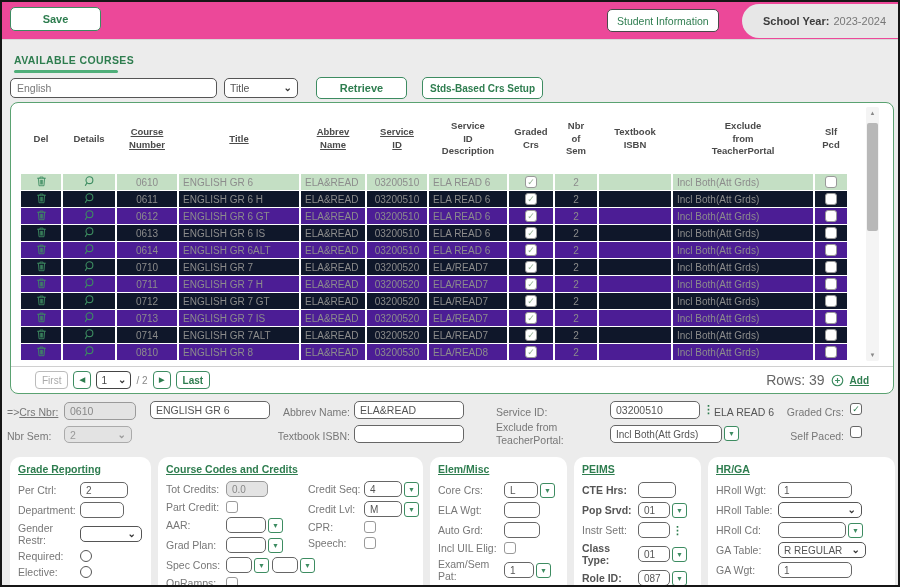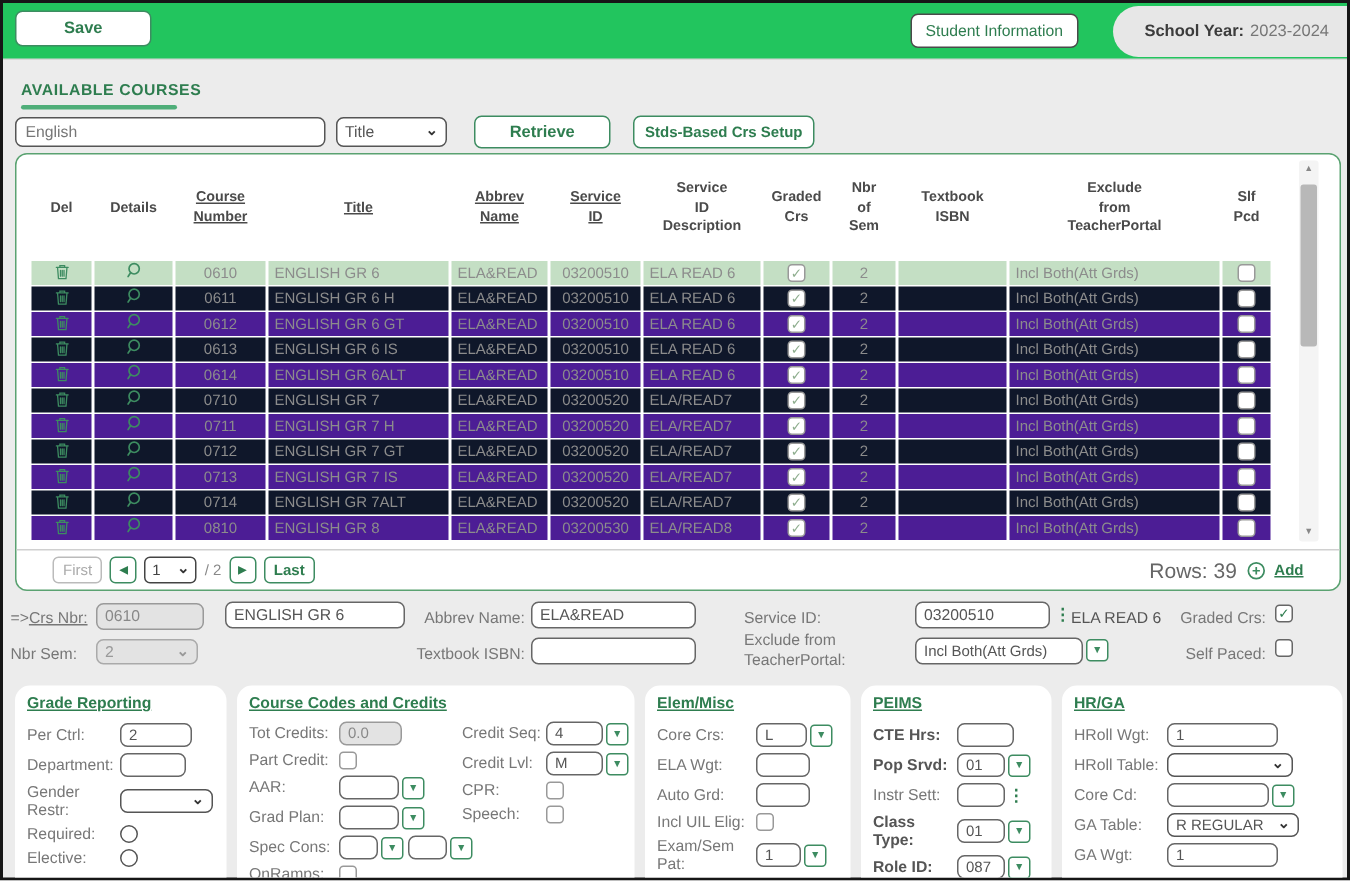--- a/index.html
+++ b/index.html
@@ -1,21 +1,21 @@
 <!DOCTYPE html>
 <html><head>
 <meta charset="utf-8">
 <style>
   * { margin:0; padding:0; box-sizing:border-box; }
   html,body { background:#fff; }
   body { font-family:"Liberation Sans", sans-serif; }
   #app { position:relative; width:900px; height:587px; border:2px solid #161616; background:#ececec; overflow:hidden; }
 
   
-  .topbar { position:absolute; left:0; top:0; width:100%; height:38px; background:#22c55e; border-bottom:1px solid #d8d8d8; }
+  .topbar { position:absolute; left:0; top:0; width:100%; height:38px; background:#ec4899; border-bottom:1px solid #d8d8d8; }
   .btn { display:inline-flex; align-items:center; justify-content:center; background:#fff; border:1.5px solid #3d8c61; border-radius:5px; color:#2e7d4f; font-weight:bold; cursor:pointer; }
   .save-btn { position:absolute; left:8px; top:5px; width:91px; height:24px; font-size:11px; }
   .stu-info-btn { position:absolute; left:605px; top:7px; height:23px; padding:0 9px; font-size:10.5px; border:1.5px solid #4a4a4a; font-weight:normal; }
   .year-pill { position:absolute; right:0; top:2px; width:156px; height:34px; background:#e7e7e7; border-radius:17px 0 0 17px; display:flex; align-items:center; justify-content:flex-end; padding-right:12px; font-size:11px; color:#777; }
   .year-pill b { color:#3c3c3c; margin-right:4px; }
 
   
   .tab { position:absolute; left:12px; top:52px; font-size:10.5px; font-weight:bold; letter-spacing:.4px; color:#2e7d4f; }
   .tab .underline { height:3px; background:#4fae79; border-radius:2px; margin-top:4px; width:104px; }
   .search-input { position:absolute; left:8px; top:76px; width:207px; height:20px; border:1.5px solid #555; border-radius:5px; font-size:10.5px; color:#777; padding:0 6px; background:#fff; font-family:inherit; }
@@ -603,21 +603,21 @@
         <input class="tin sm" style="width: 74px;" value="1">
       </div>
     <div class="frow">
         <span class="flabel" style="width:62px">HRoll Table:</span>
       <div class="pseudo-select sm" style="width:84px">
           <span></span>
           <span class="chev">⌄</span>
         </div>
     </div>
     <div class="frow">
-        <span class="flabel" style="width:62px">Core Cd:</span>
+        <span class="flabel" style="width:62px">HRoll Cd:</span>
         <input class="tin sm" style="width: 68px; margin-right: 2px;" value="">
         <span class="dd-btn">▼</span>
       </div>
     <div class="frow">
         <span class="flabel" style="width:62px">GA Table:</span>
       <div class="pseudo-select sm" style="width:88px">
           <span>R REGULAR</span>
           <span class="chev">⌄</span>
         </div>
     </div>

